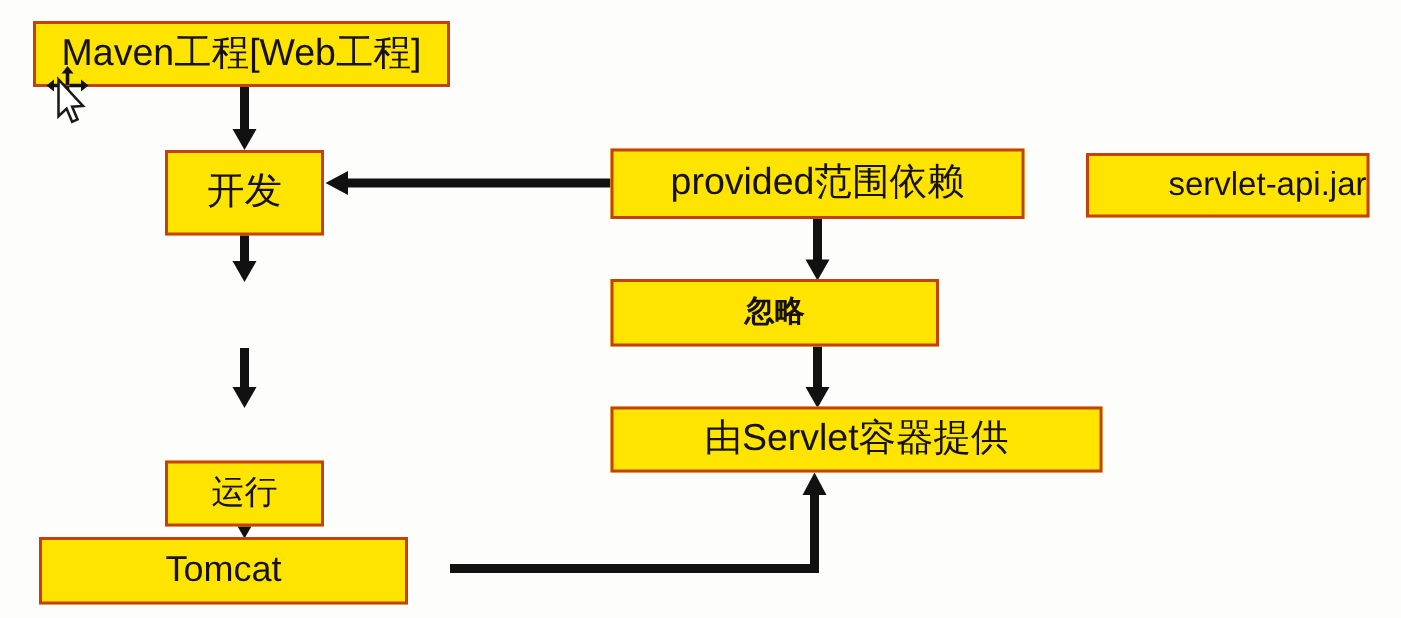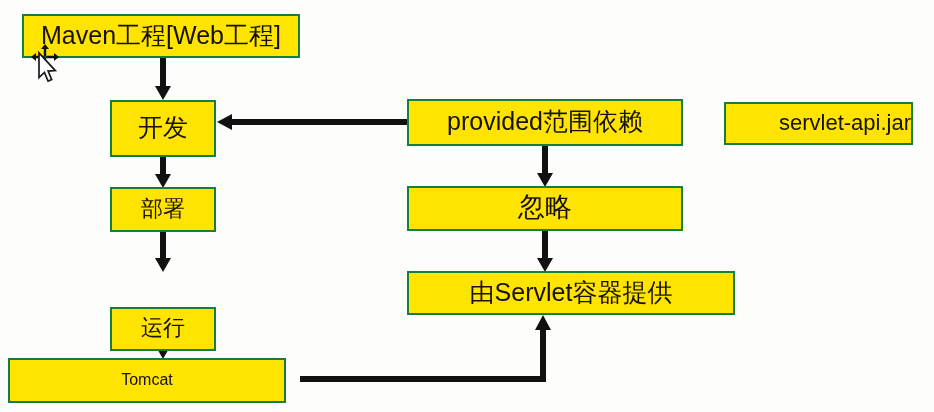--- a/index.html
+++ b/index.html
@@ -15,21 +15,21 @@
     position: relative;
     width: 934px;
     height: 412px;
     background: #fdfdfb;
     overflow: hidden;
   }
   .node {
     position: absolute;
     box-sizing: border-box;
     background: #ffe400;
-    border: 2px solid #15803d;
+    border: 2px solid #c2410c;
     display: flex;
     align-items: center;
     justify-content: center;
     color: #161208;
     font-family: "Liberation Sans", "DejaVu Sans", sans-serif;
     line-height: 1;
     white-space: nowrap;
     letter-spacing: 0px;
   }
   .node-label {
@@ -107,37 +107,34 @@
   </svg>
 
   <div class="node" style="left:22px; top:14px; width:278px; height:44px; font-size:25px;">
     <span class="node-label">Maven工程[Web工程]</span>
   </div>
 
   <div class="node" style="left:110px; top:100px; width:106px; height:57px; font-size:25px;">
     <span class="node-label">开发</span>
   </div>
 
-  <div class="node" style="left:110px; top:187px; width:106px; height:45px; font-size:22px;">
-    <span class="node-label">部署</span>
-  </div>
 
   <div class="node" style="left:110px; top:271px; width:106px; height:44px; font-size:22px;margin-top:36px;">
     <span class="node-label">运行</span>
   </div>
 
-  <div class="node" style="left:8px; top:358px; width:278px; height:45px; font-size:16px;">
+  <div class="node" style="left:26px; top:358px; width:246px; height:45px; font-size:24px;">
     <span class="node-label">Tomcat</span>
   </div>
 
   <div class="node" style="left:407px; top:99px; width:276px; height:47px; font-size:25px;justify-content:center;">
     <span class="node-label">provided范围依赖</span>
   </div>
 
-  <div class="node" style="left:407px; top:186px; width:276px; height:45px; font-size:27px;">
+  <div class="node" style="left:407px; top:186px; width:219px; height:45px; font-size:20px;font-weight:bold;">
     <span class="node-label">忽略</span>
   </div>
 
   <div class="node" style="left:407px; top:271px; width:328px; height:44px; font-size:25px;">
     <span class="node-label">由Servlet容器提供</span>
   </div>
 
   <div class="node" style="left:724px; top:102px; width:189px; height:43px; font-size:22px;justify-content:flex-end;">
     <span class="node-label">servlet-api.jar</span>
   </div>

